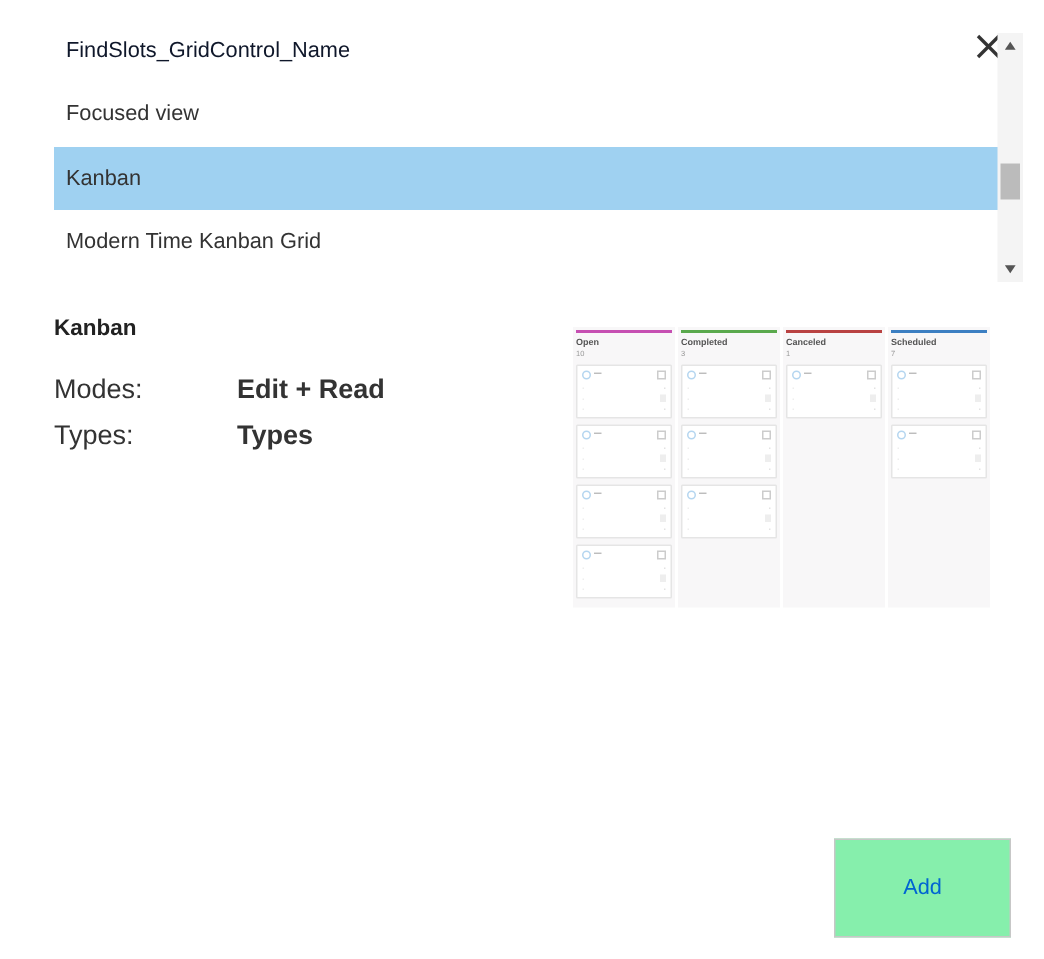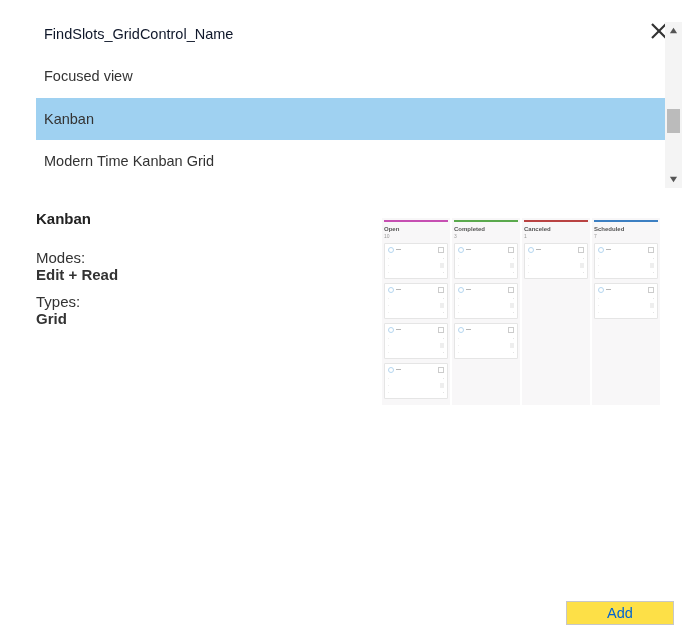--- a/index.html
+++ b/index.html
@@ -130,22 +130,21 @@
       font-weight: 700;
       color: #222;
       margin-bottom: 22px;
     }
     .props {
       margin-bottom: 26px;
     }
     .prop-row {
       display: flex;
       margin-bottom: 10px;
-      font-size: 15px;
-      flex-direction: column;
+      font-size: 18px;
     }
     .prop-label {
       width: 122px;
       color: #333;
     }
     .prop-value {
       color: #333;
       font-weight: bold;
     }
     .details-desc {
@@ -233,25 +232,25 @@
       color: #888;
     }
 
     .footer {
       position: absolute;
       right: 22px;
       bottom: 14px;
     }
     .add-btn {
       border: 1px solid #c7c7c7;
-      background: #fde047;
+      background: #86efac;
       color: #0064d2;
       font-size: 14.5px;
-      padding: 3px 0;
-      width: 108px;
+      padding: 24px 0;
+      width: 118px;
       text-align: center;
       cursor: pointer;
       font-family: inherit;
     }
   </style>
 </head>
 <body>
 
 <div class="dialog">
 
@@ -294,21 +293,21 @@
   <div class="details">
     <div class="details-left">
       <div class="details-title">Kanban</div>
       <div class="props" id="props">
           <div class="prop-row">
             <div class="prop-label">Modes:</div>
             <div class="prop-value">Edit + Read</div>
           </div>
           <div class="prop-row">
             <div class="prop-label">Types:</div>
-            <div class="prop-value">Grid</div>
+            <div class="prop-value">Types</div>
           </div>
         </div>
     </div>
     <div class="preview">
       <div class="kanban-preview" id="kanban-preview">
           <div class="kanban-col">
             <div class="colbar" style="background: rgb(198, 79, 178);"></div>
             <div class="colhead">Open</div>
             <div class="colcount">10</div>
             <div class="kanban-card">

